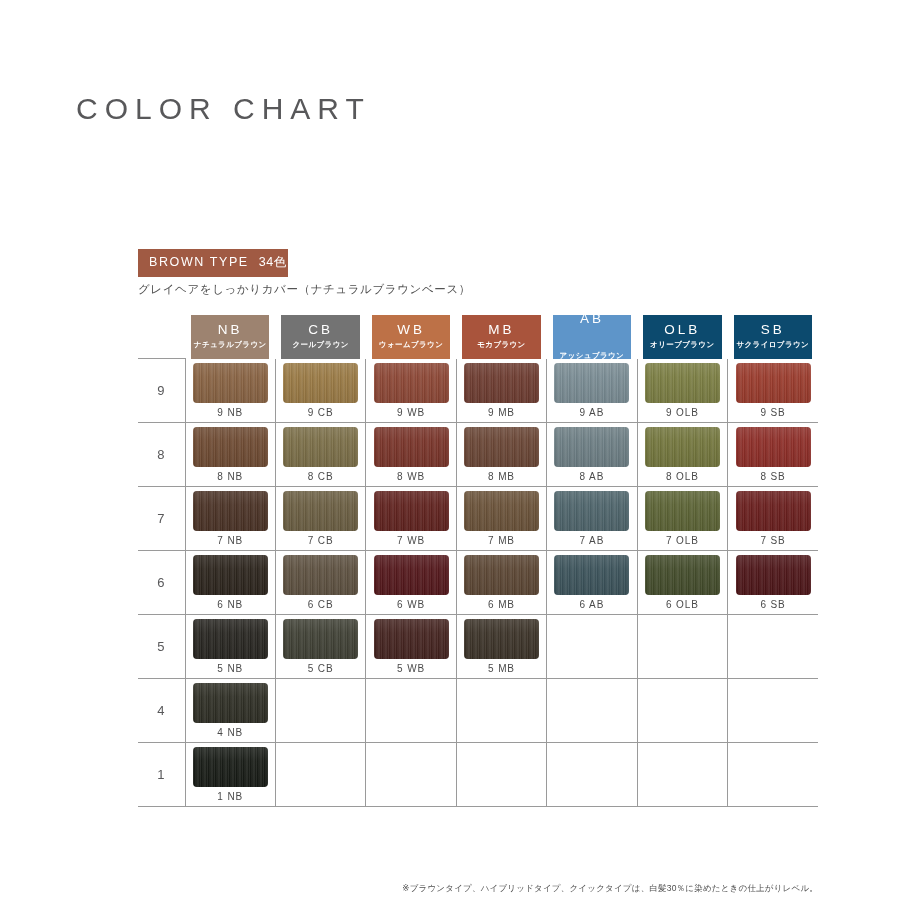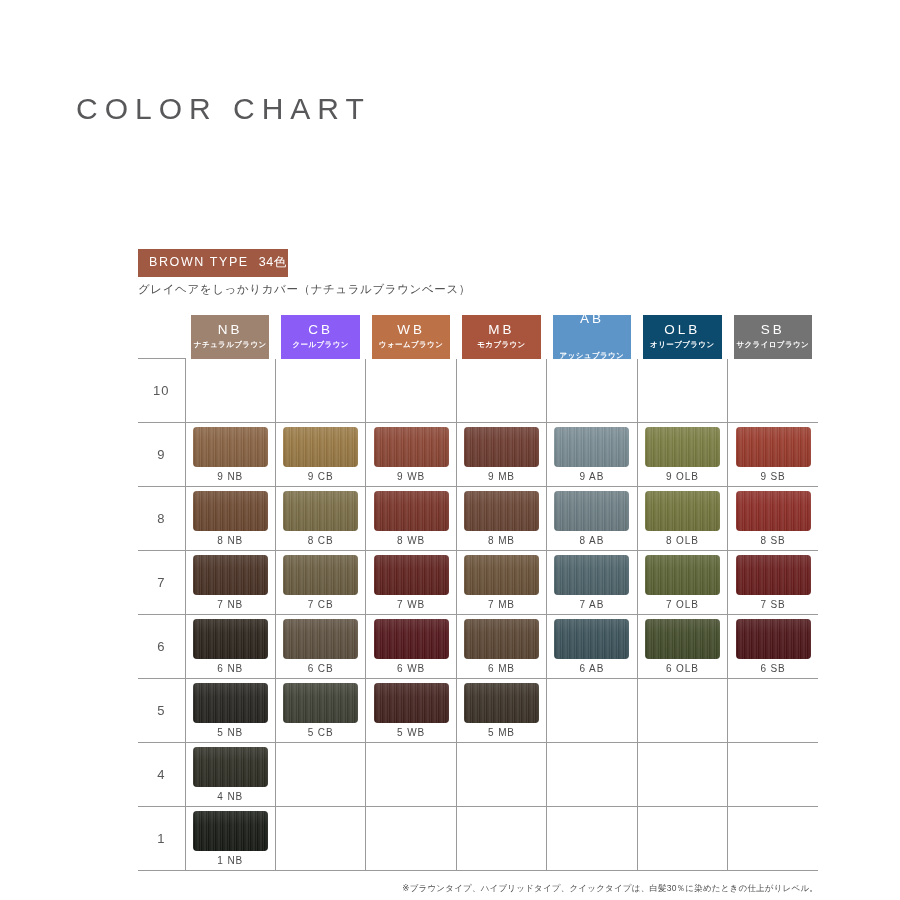--- a/index.html
+++ b/index.html
@@ -201,21 +201,21 @@
     <thead>
       <tr class="hdr-row" id="chart-header-row">
         <th class="level-head"></th>
       <th class="hdr-wrap">
             <div class="hdr-cell" style="background: rgb(157, 131, 112);">
               <div class="hdr-code">NB</div>
               <div class="hdr-jp">ナチュラルブラウン</div>
             </div>
           </th>
           <th class="hdr-wrap">
-            <div class="hdr-cell" style="background: #8b5cf6;">
+            <div class="hdr-cell" style="background: #737373;">
               <div class="hdr-code">CB</div>
               <div class="hdr-jp">クールブラウン</div>
             </div>
           </th>
           <th class="hdr-wrap">
             <div class="hdr-cell" style="background: rgb(189, 113, 71);">
               <div class="hdr-code">WB</div>
               <div class="hdr-jp">ウォームブラウン</div>
             </div>
           </th>
@@ -231,53 +231,29 @@
               <div class="hdr-jp">アッシュブラウン</div>
             </div>
           </th>
           <th class="hdr-wrap">
             <div class="hdr-cell" style="background: #0c4a6e;">
               <div class="hdr-code">OLB</div>
               <div class="hdr-jp">オリーブブラウン</div>
             </div>
           </th>
           <th class="hdr-wrap">
-            <div class="hdr-cell" style="background: #737373;">
+            <div class="hdr-cell" style="background: #0c4a6e;">
               <div class="hdr-code">SB</div>
               <div class="hdr-jp">サクライロブラウン</div>
             </div>
           </th>
         </tr>
     </thead>
     <tbody id="chart-body">
         <tr>
-          <td class="level-cell">10</td>
-          <td class="swatch-cell">
-            <div class="swatch-empty"></div>
-          </td>
-          <td class="swatch-cell">
-            <div class="swatch-empty"></div>
-          </td>
-          <td class="swatch-cell">
-            <div class="swatch-empty"></div>
-          </td>
-          <td class="swatch-cell">
-            <div class="swatch-empty"></div>
-          </td>
-          <td class="swatch-cell">
-            <div class="swatch-empty"></div>
-          </td>
-          <td class="swatch-cell">
-            <div class="swatch-empty"></div>
-          </td>
-          <td class="swatch-cell">
-            <div class="swatch-empty"></div>
-          </td>
-        </tr>
-        <tr>
           <td class="level-cell">9</td>
           <td class="swatch-cell">
             <div class="swatch-box">
               <div class="swatch" style="background: rgb(138, 99, 66);">
                 <div class="strands"></div>
                 <div class="sheen"></div>
               </div>
               <div class="swatch-label">9 NB</div>
             </div>
           </td>

